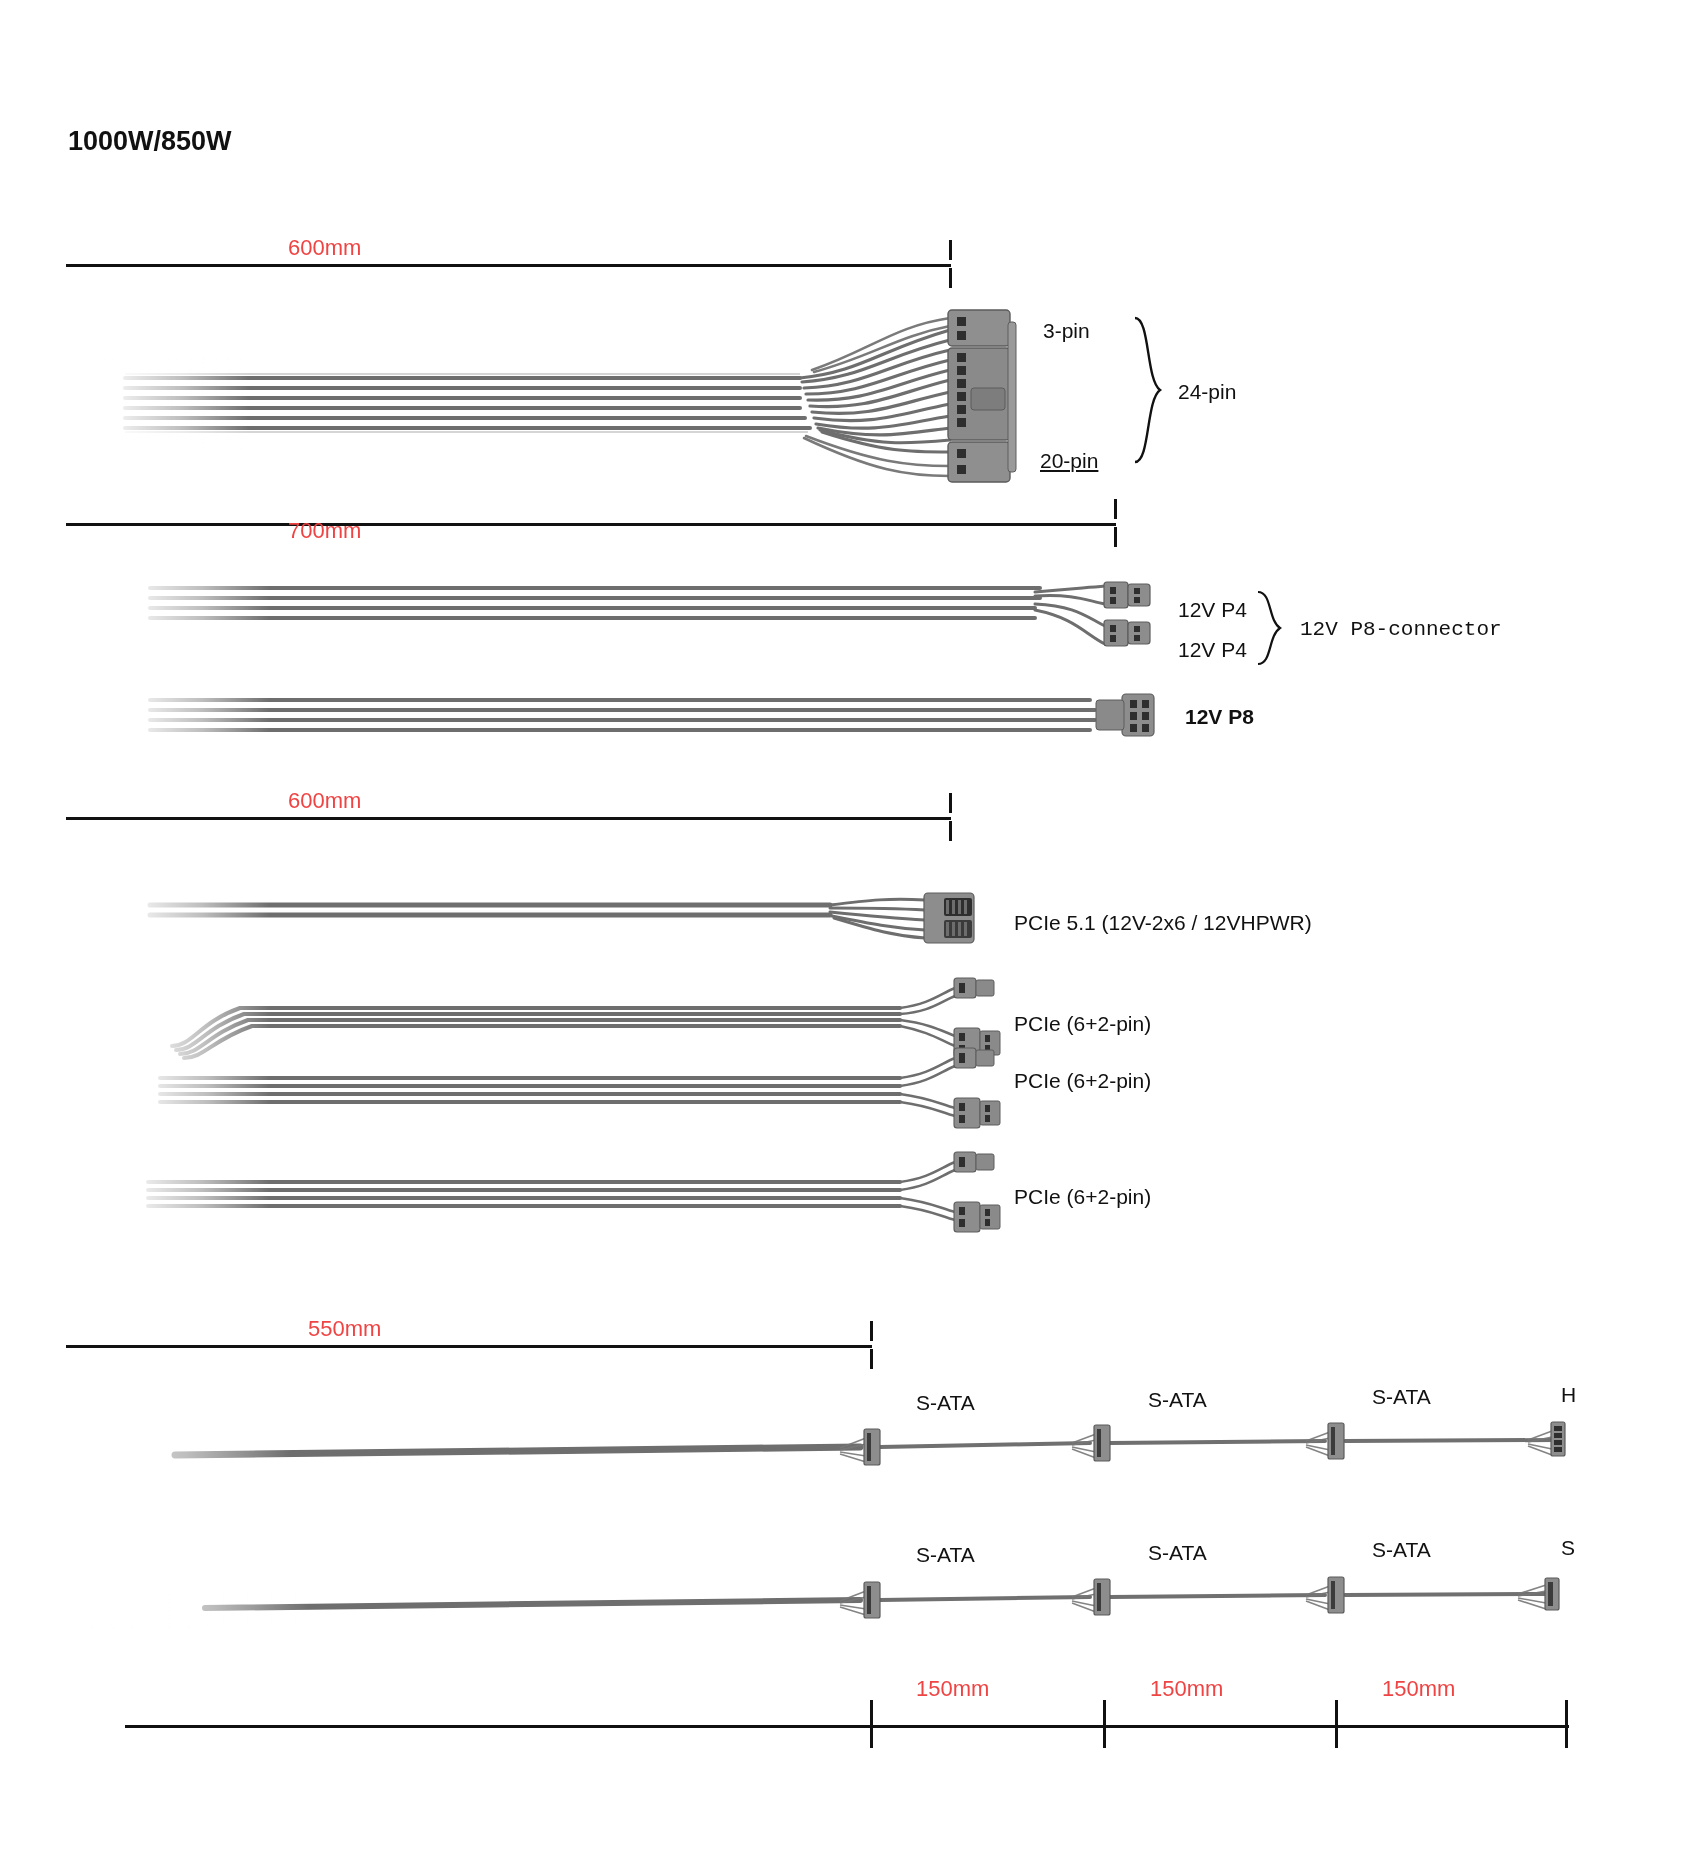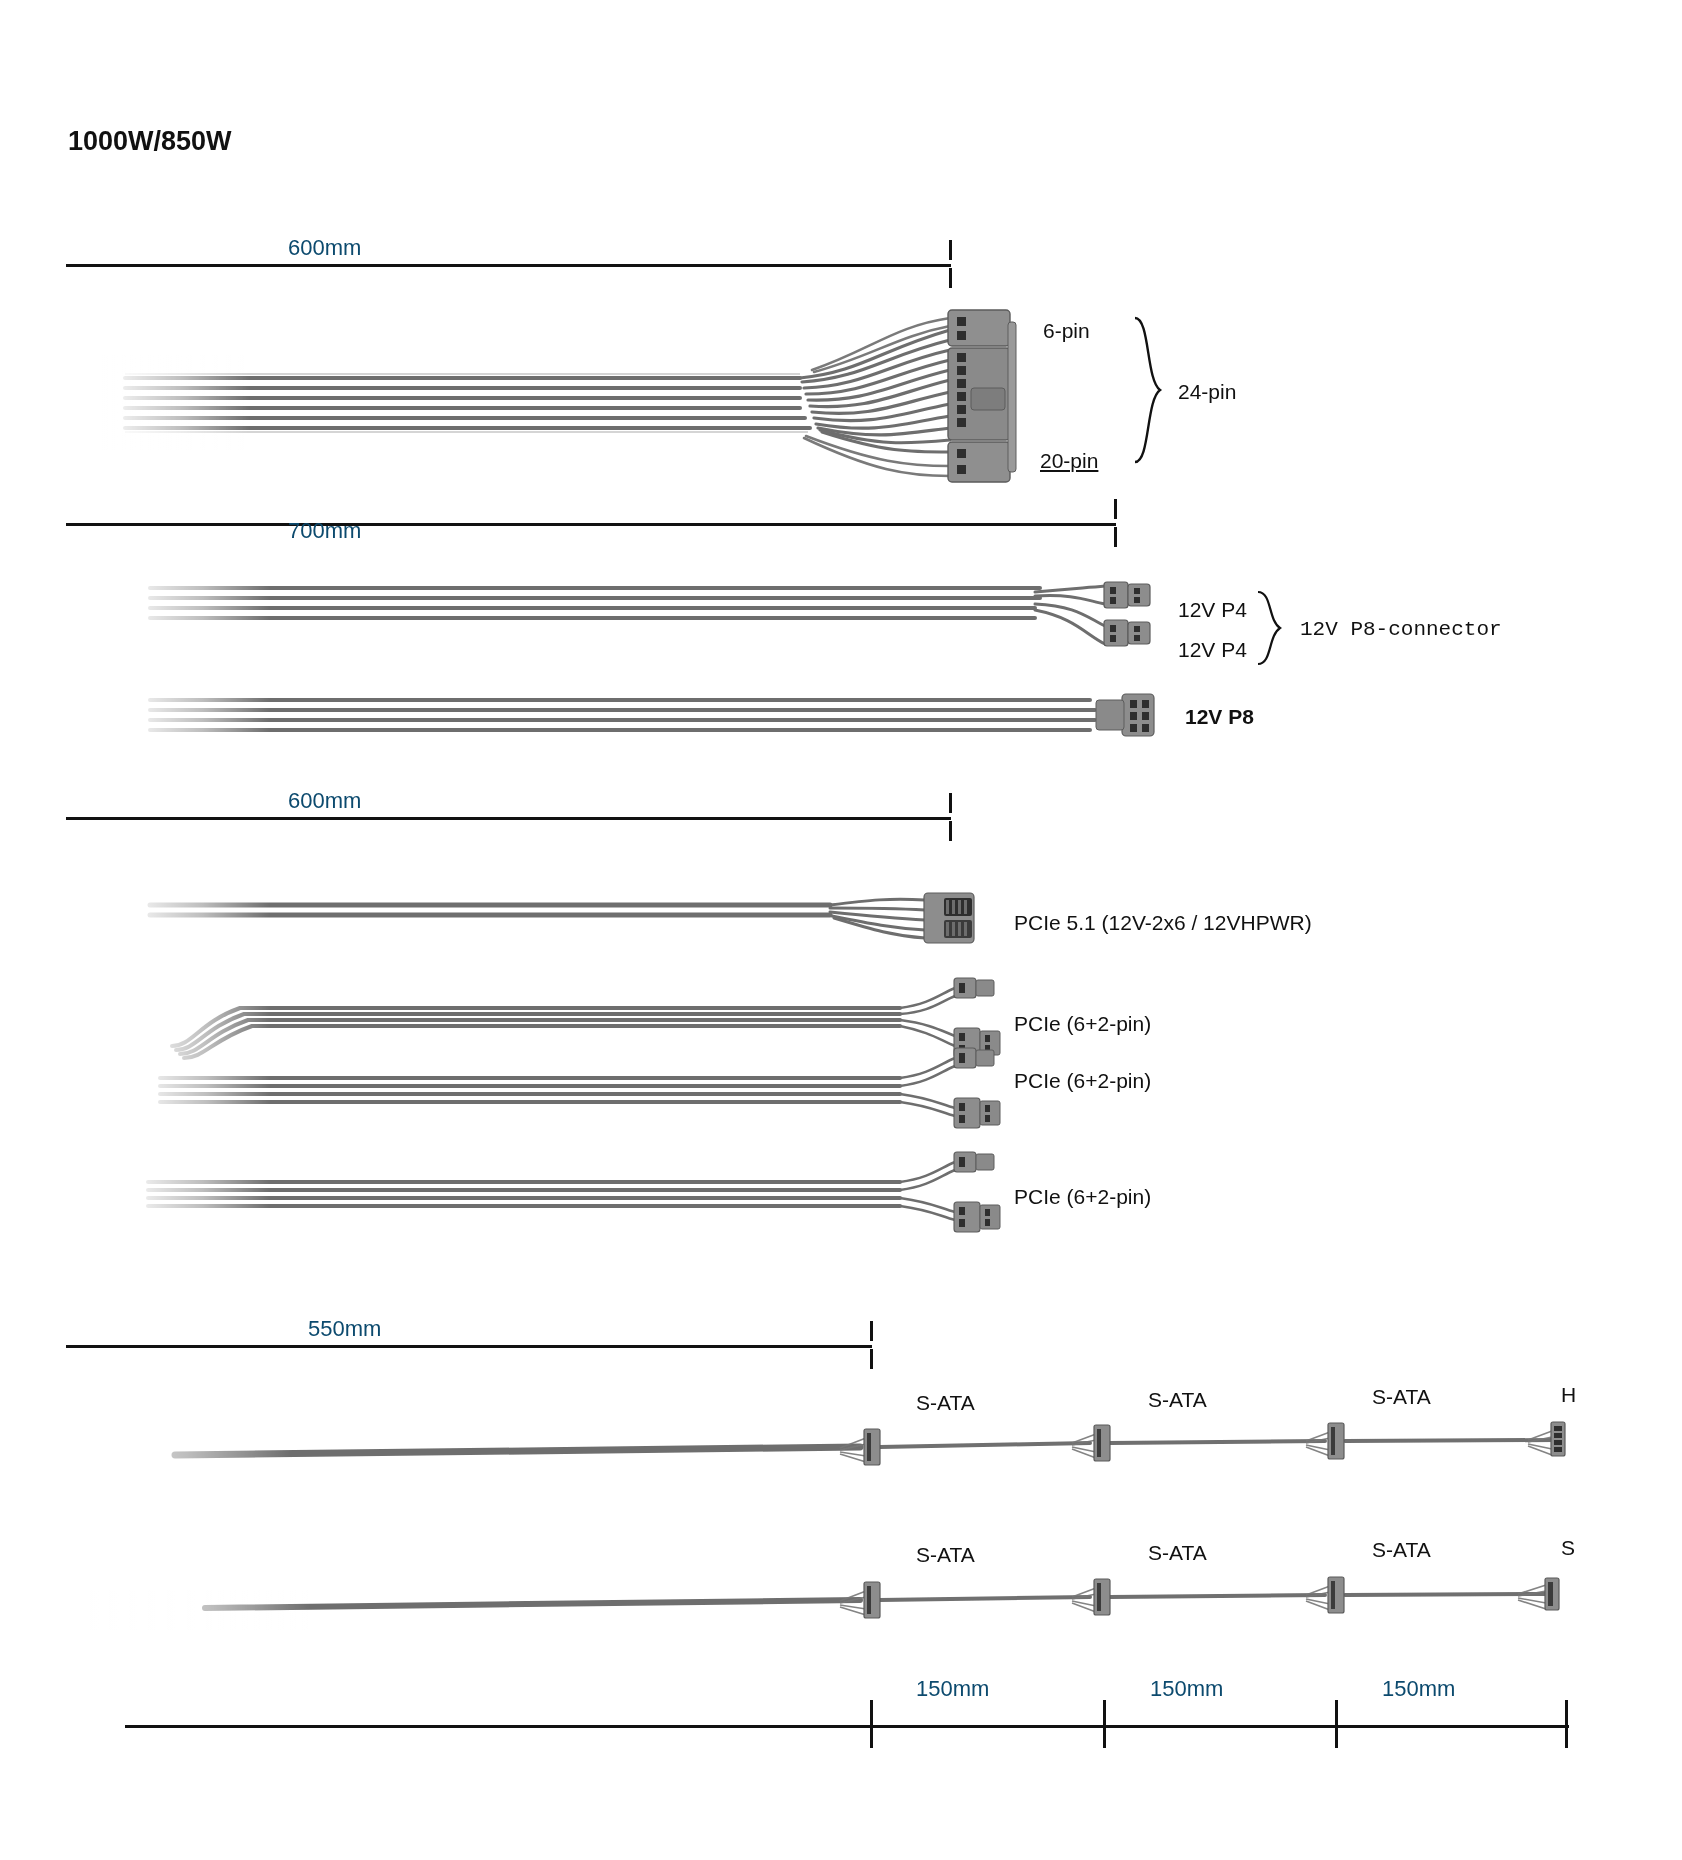--- a/index.html
+++ b/index.html
@@ -46,21 +46,21 @@
     background: #111;
   }
   .dim-tick {
     position: absolute;
     width: 3px;
     background: #111;
   }
   .dim-label {
     position: absolute;
     font-size: 22px;
-    color: #0c4a6e;
+    color: #ef4444;
     white-space: nowrap;
   }
   
   .lbl {
     position: absolute;
     font-size: 21px;
     color: #111;
     white-space: nowrap;
   }
   svg.art {
@@ -458,21 +458,21 @@
 
   <div class="dim" style="left:125px; top:1725px; width:1444px;"></div>
   <div class="dim-tick" style="left:870px; top:1700px; height:48px;"></div>
   <div class="dim-tick" style="left:1103px; top:1700px; height:48px;"></div>
   <div class="dim-tick" style="left:1335px; top:1700px; height:48px;"></div>
   <div class="dim-tick" style="left:1565px; top:1700px; height:48px;"></div>
   <div class="dim-label" style="left:916px; top:1676px;">150mm</div>
   <div class="dim-label" style="left:1150px; top:1676px;">150mm</div>
   <div class="dim-label" style="left:1382px; top:1676px;">150mm</div>
 
-  <div class="lbl" style="left:1043px; top:319px;">6-pin</div>
+  <div class="lbl" style="left:1043px; top:319px;">3-pin</div>
   <div class="lbl" style="left:1040px; top:449px;text-decoration:underline;">20-pin</div>
   <div class="lbl" style="left:1178px; top:380px;">24-pin</div>
 
   <div class="lbl" style="left:1178px; top:598px;">12V P4</div>
   <div class="lbl" style="left:1178px; top:638px;">12V P4</div>
   <div class="lbl" style="left:1300px; top:618px;font-family:Liberation Mono, monospace;">12V P8-connector</div>
   <div class="lbl" style="left:1185px; top:705px;font-weight:bold;">12V P8</div>
 
   <div class="lbl" style="left:1014px; top:911px;text-align:right;">PCIe 5.1 (12V-2x6 / 12VHPWR)</div>
   <div class="lbl" style="left:1014px; top:1012px;">PCIe (6+2-pin)</div>

